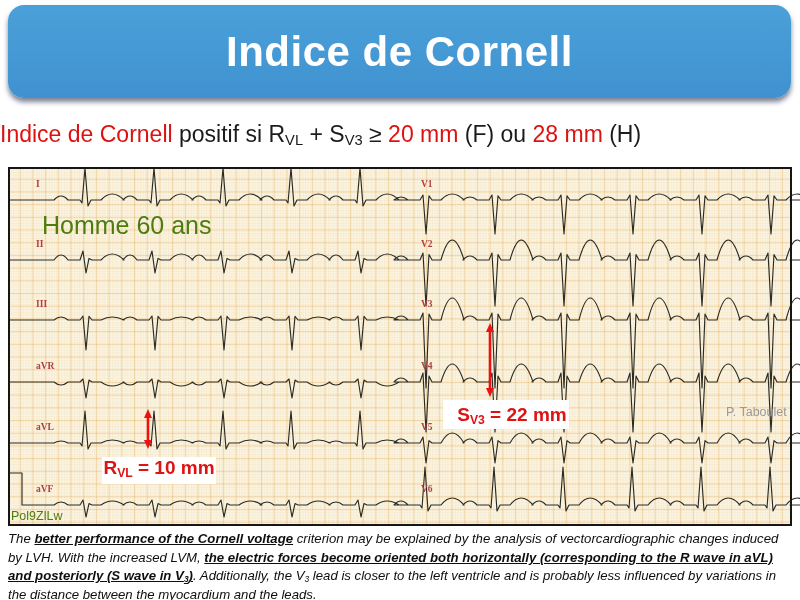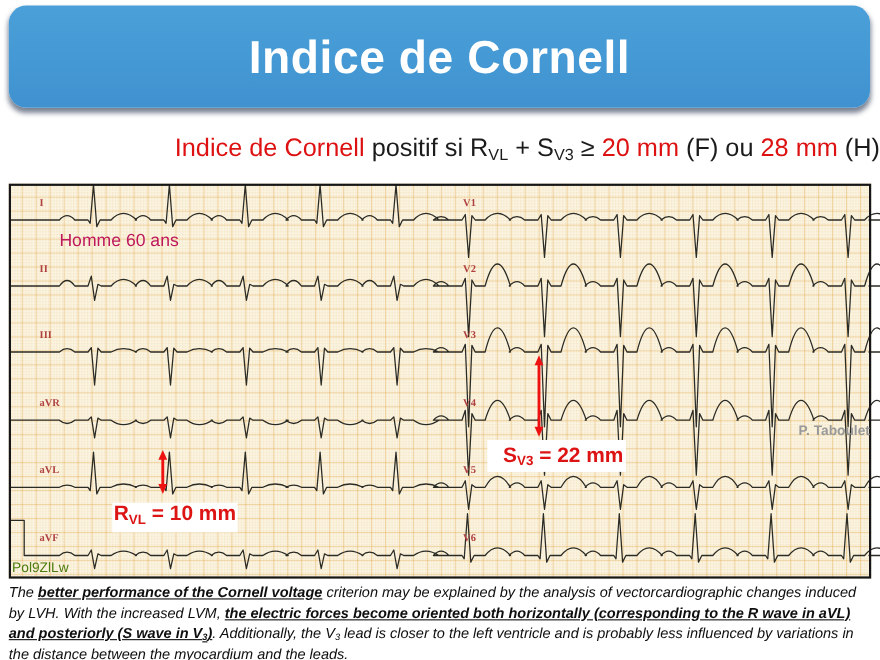--- a/index.html
+++ b/index.html
@@ -4,34 +4,34 @@
 <style>
   html,body{margin:0;padding:0;}
   body{width:800px;height:600px;background:#ffffff;font-family:"Liberation Sans",sans-serif;overflow:hidden;}
   .slide{position:relative;width:800px;height:600px;background:#ffffff;}
 
   .banner{position:absolute;left:8px;top:5px;width:783px;height:93px;background:linear-gradient(#4ba0d9,#3f92cf);
           border-radius:16px;box-shadow:0 4px 5px rgba(15,30,60,.55);}
   .banner h1{margin:0;width:100%;height:93px;line-height:93px;text-align:center;color:#ffffff;
              font-size:42px;font-weight:bold;letter-spacing:.5px;}
 
-  .subtitle{position:absolute;left:0;top:121px;width:800px;text-align:right;font-size:23px;color:#1b1b1b;}
+  .subtitle{position:absolute;left:0;top:121px;width:800px;text-align:left;font-size:23px;color:#1b1b1b;}
   .seg-red{color:#dd1111;}
   .seg-sub{font-size:64%;vertical-align:baseline;position:relative;top:.22em;}
   .seg-b{font-weight:bold;}
 
   .ecg-svg{position:absolute;left:0;top:0;z-index:1;}
 
   .overlay{position:absolute;z-index:2;}
-  .patient{left:54px;top:211px;font-size:16px;color:#be185d;}
+  .patient{left:42px;top:211px;font-size:25px;color:#4d7c0f;}
   .ann{background:#ffffff;color:#dd1414;font-weight:bold;font-size:19px;text-align:center;white-space:nowrap;}
   .ann-rvl{left:102px;top:457px;width:114px;height:27px;line-height:22px;}
   .ann-sv3{left:443px;top:400px;width:114px;height:29px;line-height:29px;padding-left:12px;}
   .wm{color:#4d7c0f;font-size:12.5px;}
-  .wm-right{left:726px;top:384px;color:#99999a;font-weight:bold;}
+  .wm-right{left:726px;top:405px;color:#99999a;}
   .wm-left{left:11px;top:509px;}
 
   .footer{position:absolute;left:8px;top:530px;width:787px;font-size:13.2px;line-height:1.42;
           font-style:italic;color:#0e0e0e;z-index:2;}
   .footer .seg-b{font-weight:bold;text-decoration:underline;}
 </style>
 </head>
 <body>
 
 <div class="slide">

